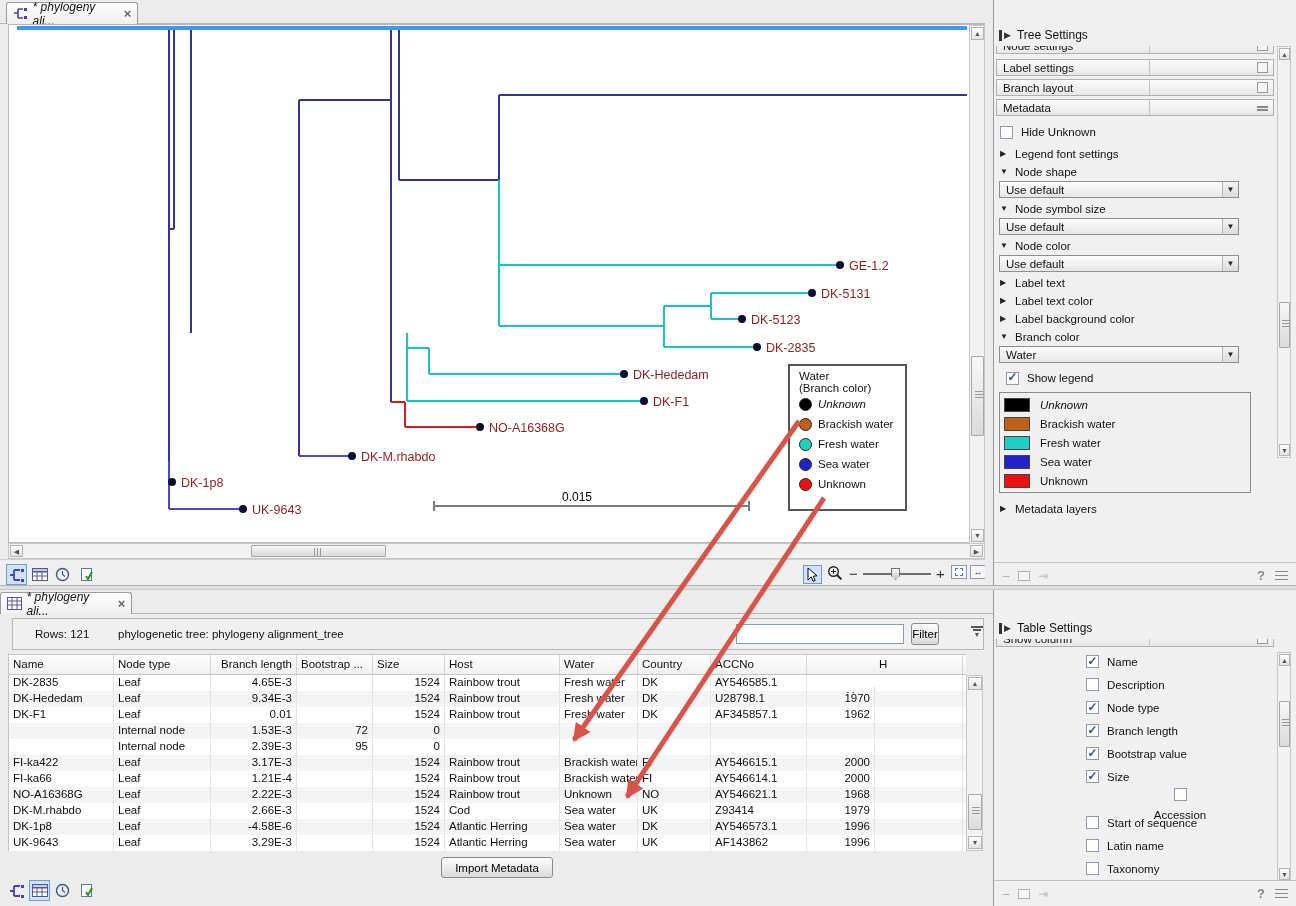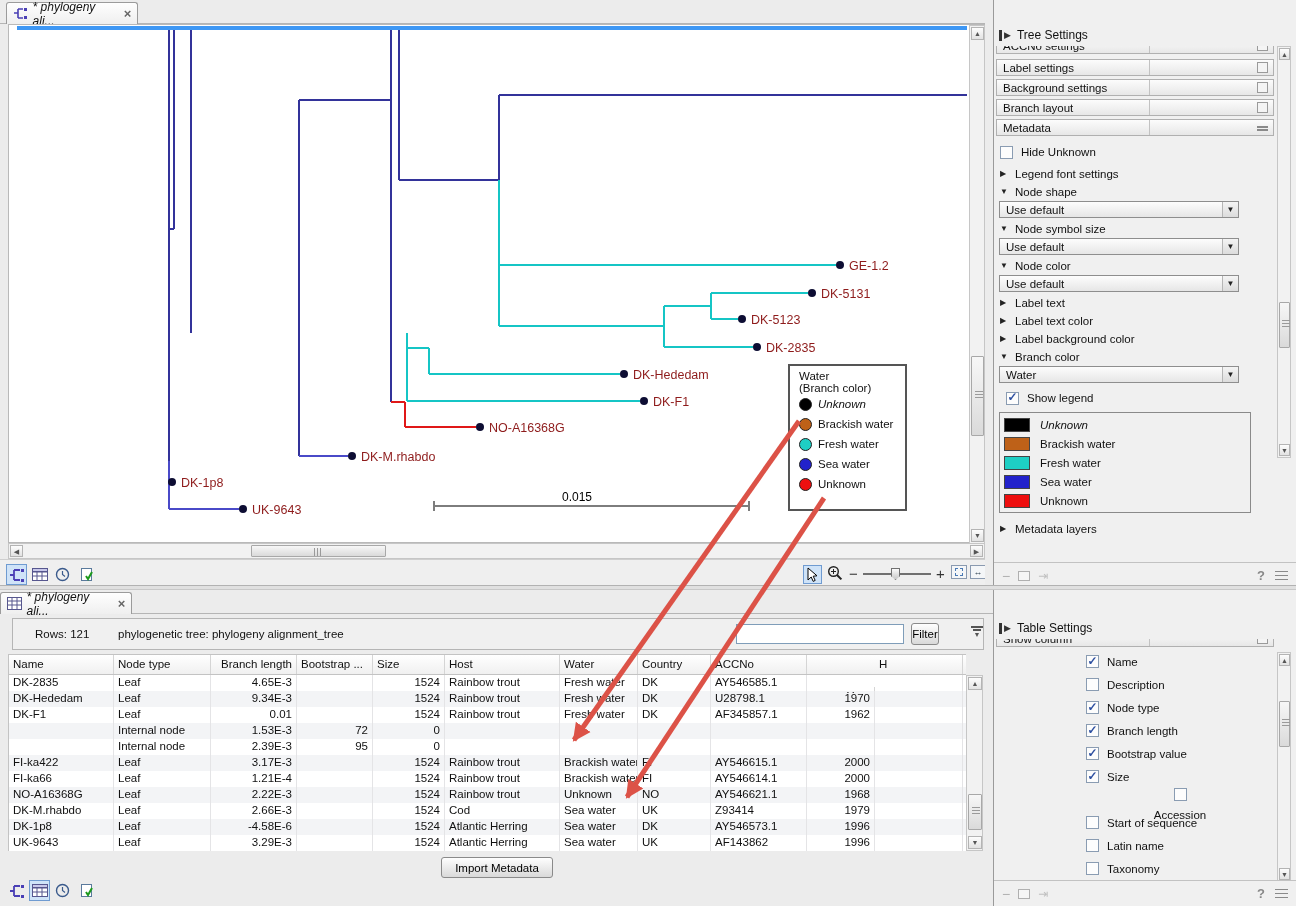--- a/index.html
+++ b/index.html
@@ -324,32 +324,28 @@
     <div class="panel-head" style="margin-top:24px;">
       <span class="ph-icon">
           <span class="bar"></span>
           <span class="tri">▶</span>
         </span>
       <span>Tree Settings</span>
     </div>
     <div class="ts-content">
       <div class="clip-wrap">
         <div class="sec-bar">
-            <span>ACCNo settings</span>
+            <span>Node settings</span>
             <span class="sec-sq"></span>
           </div>
       </div>
 
       <div id="ts-sections">
           <div class="sec-bar">
       <span>Label settings</span>
-      <span class="sec-sq"></span>
-    </div>
-          <div class="sec-bar">
-      <span>Background settings</span>
       <span class="sec-sq"></span>
     </div>
           <div class="sec-bar">
       <span>Branch layout</span>
       <span class="sec-sq"></span>
     </div>
         </div>
 
       <div class="sec-bar">
         <span>Metadata</span>

